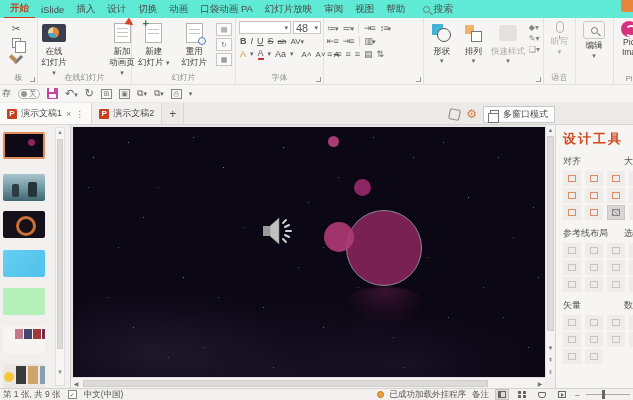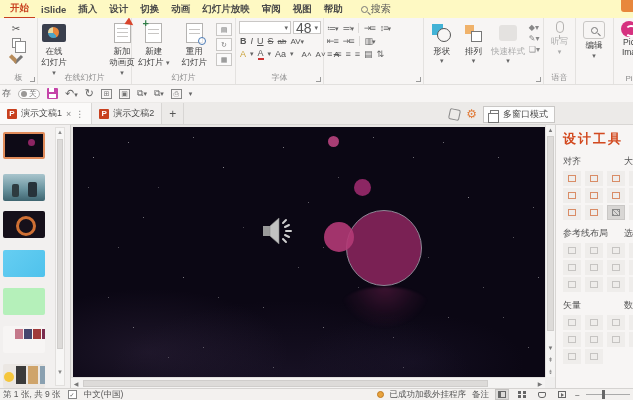--- a/index.html
+++ b/index.html
@@ -1,21 +1,21 @@
 <!DOCTYPE html>
 <html><head>
 <meta charset="utf-8">
 <style>
   *{box-sizing:border-box;margin:0;padding:0;}
   html,body{width:633px;height:400px;overflow:hidden;}
   body{font-family:"Liberation Sans","DejaVu Sans",sans-serif;background:#f4f2f1;color:#444;font-size:10px;position:relative;}
 
   
-  .menubar{height:18px;background:#fef9c3;display:flex;align-items:center;padding-left:4px;white-space:nowrap;position:relative;}
-  .menutab{padding:3px 6px 2px;font-size:9.5px;color:#4a4a4a;cursor:default;font-weight:bold;}
+  .menubar{height:18px;background:#5eead4;display:flex;align-items:center;padding-left:4px;white-space:nowrap;position:relative;}
+  .menutab{padding:3px 6px 2px;font-size:9.5px;color:#4a4a4a;cursor:default;}
   .menutab.active{color:#c8401e;font-weight:bold;border-bottom:2px solid #c8401e;}
   .menusearch{margin-left:12px;display:flex;align-items:center;gap:3px;color:#555;}
   .mag{width:7px;height:7px;border:1.2px solid #777;border-radius:50%;position:relative;display:inline-block;}
   .mag::after{content:"";position:absolute;width:4px;height:1.2px;background:#777;left:5px;top:6px;transform:rotate(45deg);}
   .corner-acct{position:absolute;right:0;top:0;width:12px;height:12px;background:#e8873c;border-radius:0 0 0 3px;}
 
   
   .ribbon{height:67px;background:#f7f5f4;display:flex;border-bottom:1px solid #e2e0de;position:relative;overflow:hidden;}
   .rgroup{position:relative;border-right:1px solid #e4e2e0;padding:3px 3px 12px;flex:none;display:flex;gap:3px;align-items:flex-start;}
   .rglabel{position:absolute;bottom:1px;left:0;right:0;text-align:center;font-size:8px;color:#8d8d8d;}
@@ -37,21 +37,21 @@
   .pageico i{position:absolute;left:2px;right:2px;height:1px;background:#c8c6c4;}
   .cursorarrow{position:absolute;right:-4px;top:-5px;width:0;height:0;border-left:8px solid #d9442b;border-top:4px solid transparent;border-bottom:4px solid transparent;transform:rotate(35deg);}
   .plusmark{position:absolute;left:-5px;top:-5px;width:9px;height:9px;color:#2e7d46;font-size:11px;line-height:9px;font-weight:bold;}
   .magblue{position:absolute;right:-4px;bottom:-3px;width:8px;height:8px;border:1.5px solid #4a7ab5;border-radius:50%;background:rgba(255,255,255,.7);}
   .minicol{display:flex;flex-direction:column;gap:2px;padding-top:2px;}
   .miniico{width:16px;height:13px;border:1px solid #c9c7c5;background:#fbfafa;display:flex;align-items:center;justify-content:center;font-size:7px;color:#777;}
   
   .fontgrp{display:flex;flex-direction:column;gap:2px;width:84px;}
   .selrow{display:flex;gap:2px;}
   .sel{height:13px;border:1px solid #c9c7c5;background:#fff;font-size:8.5px;color:#555;display:flex;align-items:center;justify-content:space-between;padding:0 2px;}
-  .sel input{border:none;width:100%;font-size:14px;font-family:inherit;color:#555;outline:none;background:transparent;}
+  .sel input{border:none;width:100%;font-size:11px;font-family:inherit;color:#555;outline:none;background:transparent;}
   .fbrow{display:flex;gap:4px;align-items:center;font-size:9px;color:#555;padding-left:1px;}
   .fbrow b{font-weight:bold;}
   .fbrow .it{font-style:italic;}
   .fbrow .un{text-decoration:underline;}
   .fbrow .st{text-decoration:line-through;}
   .vsep{width:1px;height:10px;background:#dcdad8;}
   
   .pararows{display:flex;flex-direction:column;gap:3px;padding-top:2px;}
   .prow{display:flex;gap:5px;align-items:center;font-size:9px;color:#666;}
   .lin{letter-spacing:-1px;}
@@ -195,20 +195,21 @@
 </head>
 <body>
 
 <div class="menubar">
   <span class="menutab active">开始</span>
   <span class="menutab">iSlide</span>
   <span class="menutab">插入</span>
   <span class="menutab">设计</span>
   <span class="menutab">切换</span>
   <span class="menutab">动画</span>
+  <span class="menutab">口袋动画 PA</span>
   <span class="menutab">幻灯片放映</span>
   <span class="menutab">审阅</span>
   <span class="menutab">视图</span>
   <span class="menutab">帮助</span>
   <span class="menusearch">
     <span class="mag"></span>
     <span>搜索</span>
   </span>
   <span class="corner-acct"></span>
 </div>

